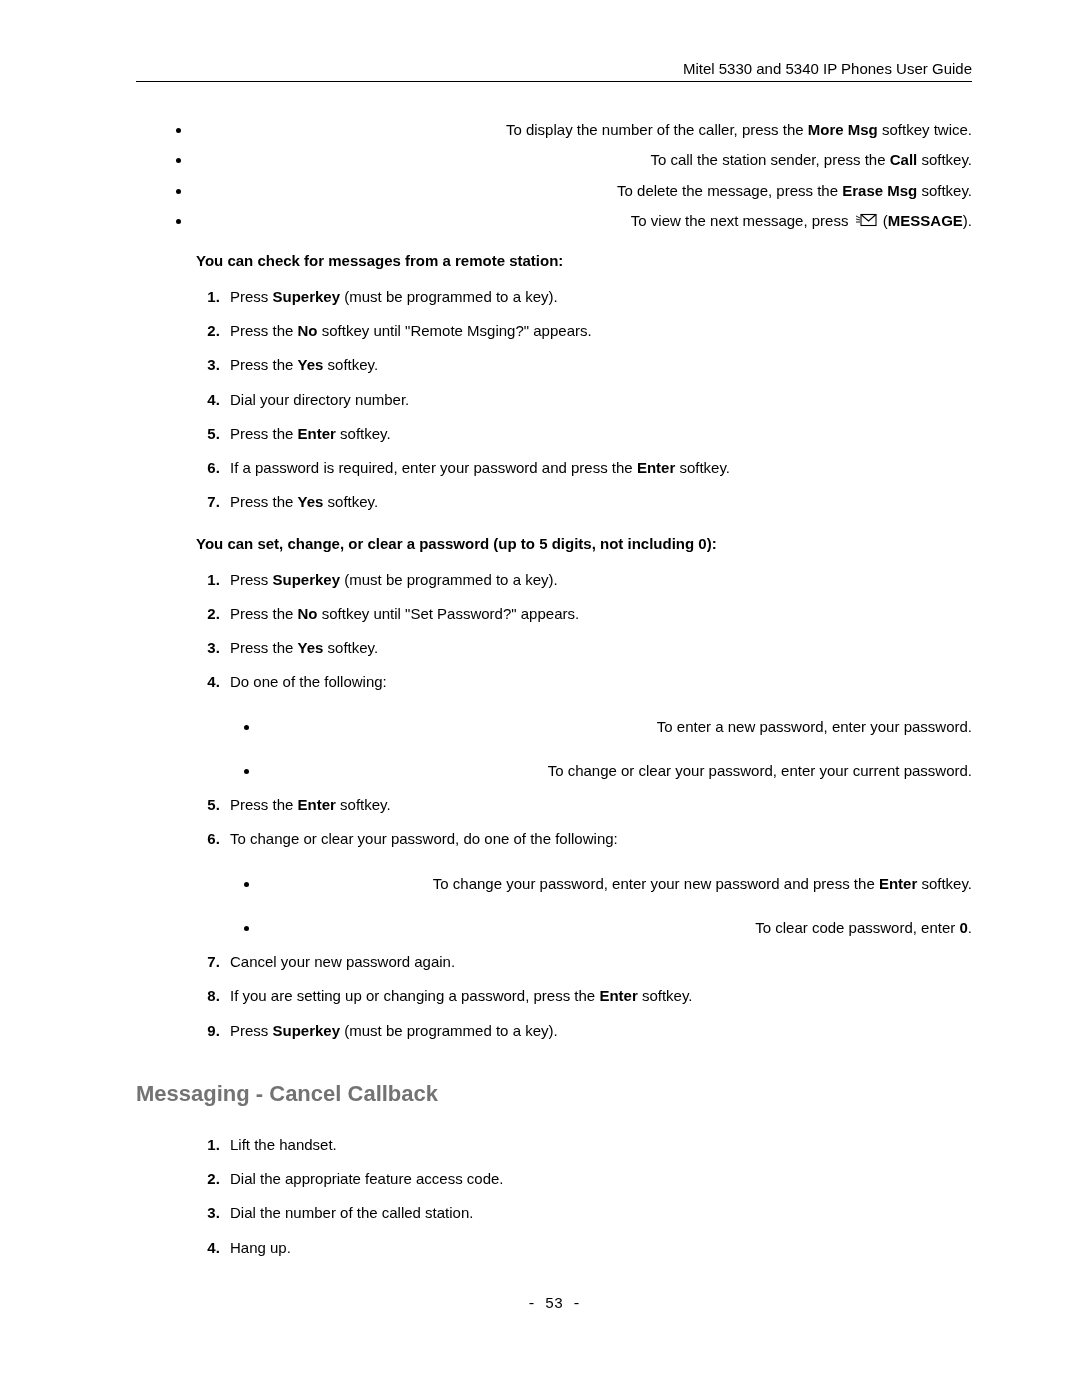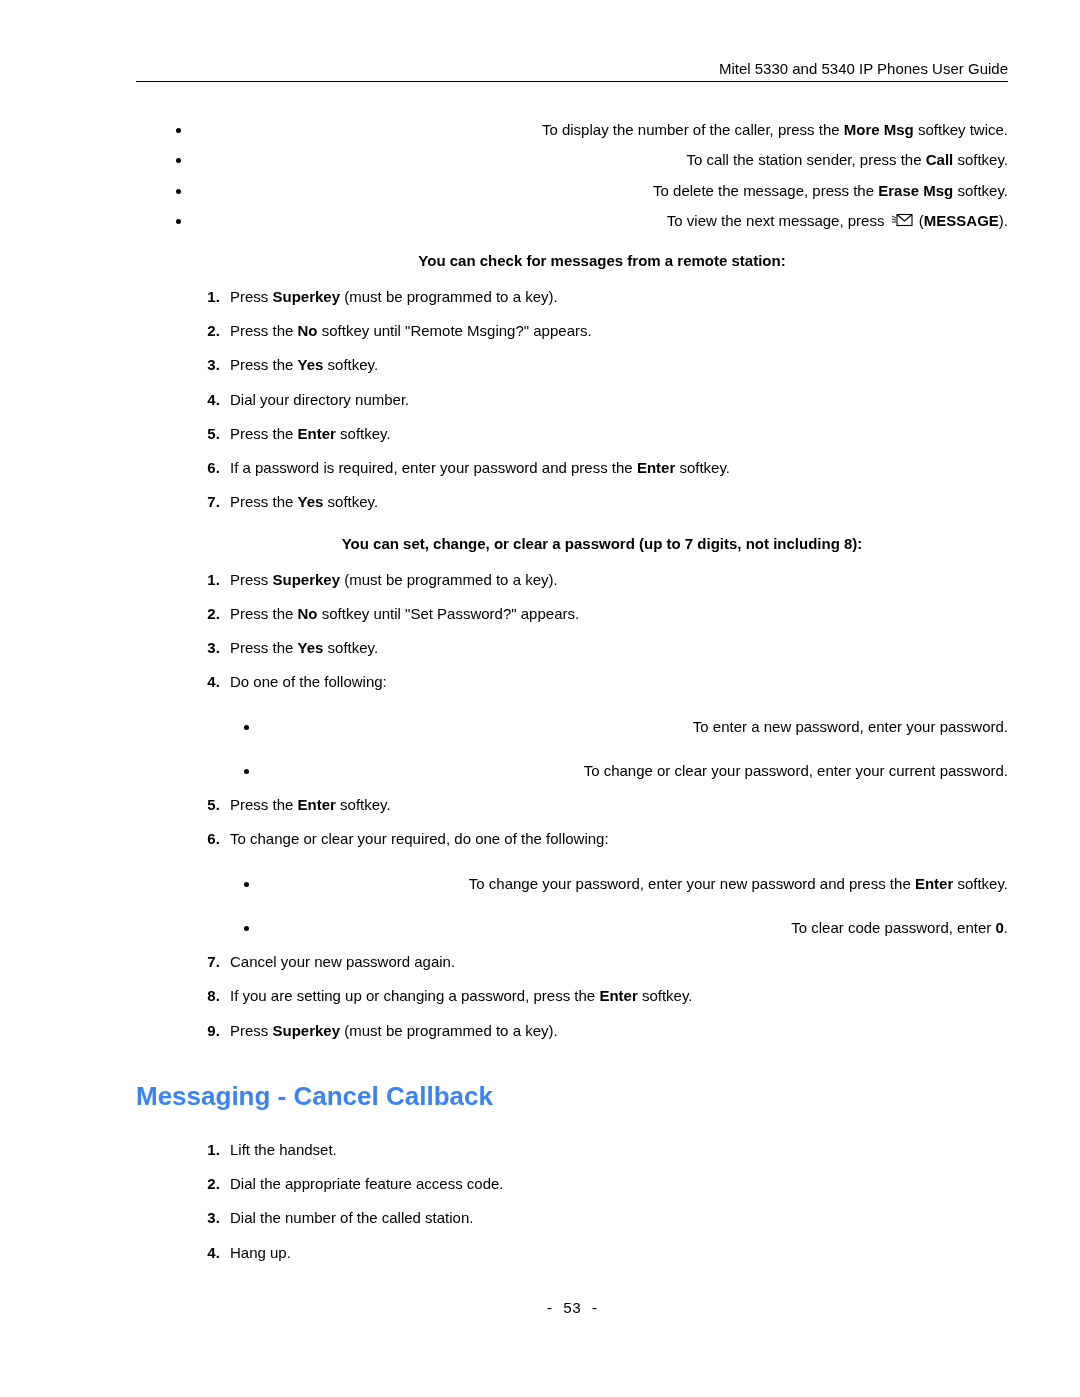--- a/index.html
+++ b/index.html
@@ -4,21 +4,21 @@
 <style>
   body {
     font-family: Arial, Helvetica, sans-serif;
     font-size: 15px;
     color: #000;
     margin: 0;
     background: #fff;
     width: 1080px;
   }
   .page {
-    padding: 60px 72px 40px 136px;
+    padding: 60px 108px 40px 136px;
   }
   .header-title {
     text-align: right;
     font-size: 15px;
     margin-bottom: 4px;
   }
   .header-rule {
     border: none;
     border-top: 1px solid #000;
     margin: 0 0 38px 0;
@@ -41,37 +41,36 @@
     margin-bottom: 10px;
     padding-left: 30px;
   }
   ul.bullets.nested li {
     margin-bottom: 10px;
     margin-top: 24px;
   }
   .subhead {
     font-weight: bold;
     margin: 18px 0 18px 60px;
-    text-align: center;
   }
   ol.steps {
     margin: 0 0 22px 60px;
     padding-left: 28px;
   }
   ol.steps > li {
     margin-bottom: 14px;
     line-height: 1.35;
     padding-left: 6px;
   }
   ol.steps > li::marker {
     font-weight: bold;
   }
   .section-title {
-    color: #3b82f6;
-    font-size: 26px;
+    color: #737373;
+    font-size: 22px;
     font-weight: bold;
     margin: 40px 0 28px 0;
   }
   .icon-message {
     display: inline-block;
     vertical-align: middle;
     margin: 0 2px;
   }
   .footer-page {
     text-align: center;
@@ -118,36 +117,36 @@
   <ol class="steps">
     <li><span>Press </span><b>Superkey</b><span> (must be programmed to a key).</span></li>
     <li><span>Press the </span><b>No</b><span> softkey until "Remote Msging?" appears.</span></li>
     <li><span>Press the </span><b>Yes</b><span> softkey.</span></li>
     <li><span>Dial your directory number.</span></li>
     <li><span>Press the </span><b>Enter</b><span> softkey.</span></li>
     <li><span>If a password is required, enter your password and press the </span><b>Enter</b><span> softkey.</span></li>
     <li><span>Press the </span><b>Yes</b><span> softkey.</span></li>
   </ol>
 
-  <div class="subhead">You can set, change, or clear a password (up to 7 digits, not including 8):</div>
+  <div class="subhead">You can set, change, or clear a password (up to 5 digits, not including 0):</div>
 
   <ol class="steps">
     <li><span>Press </span><b>Superkey</b><span> (must be programmed to a key).</span></li>
     <li><span>Press the </span><b>No</b><span> softkey until "Set Password?" appears.</span></li>
     <li><span>Press the </span><b>Yes</b><span> softkey.</span></li>
     <li>
       <span>Do one of the following:</span>
       <ul class="bullets nested">
         <li><span>To enter a new password, enter your password.</span></li>
         <li><span>To change or clear your password, enter your current password.</span></li>
       </ul>
     </li>
     <li><span>Press the </span><b>Enter</b><span> softkey.</span></li>
     <li>
-      <span>To change or clear your required, do one of the following:</span>
+      <span>To change or clear your password, do one of the following:</span>
       <ul class="bullets nested">
         <li><span>To change your password, enter your new password and press the </span><b>Enter</b><span> softkey.</span></li>
         <li><span>To clear code password, enter </span><b>0</b><span>.</span></li>
       </ul>
     </li>
     <li><span>Cancel your new password again.</span></li>
     <li><span>If you are setting up or changing a password, press the </span><b>Enter</b><span> softkey.</span></li>
     <li><span>Press </span><b>Superkey</b><span> (must be programmed to a key).</span></li>
   </ol>
 

